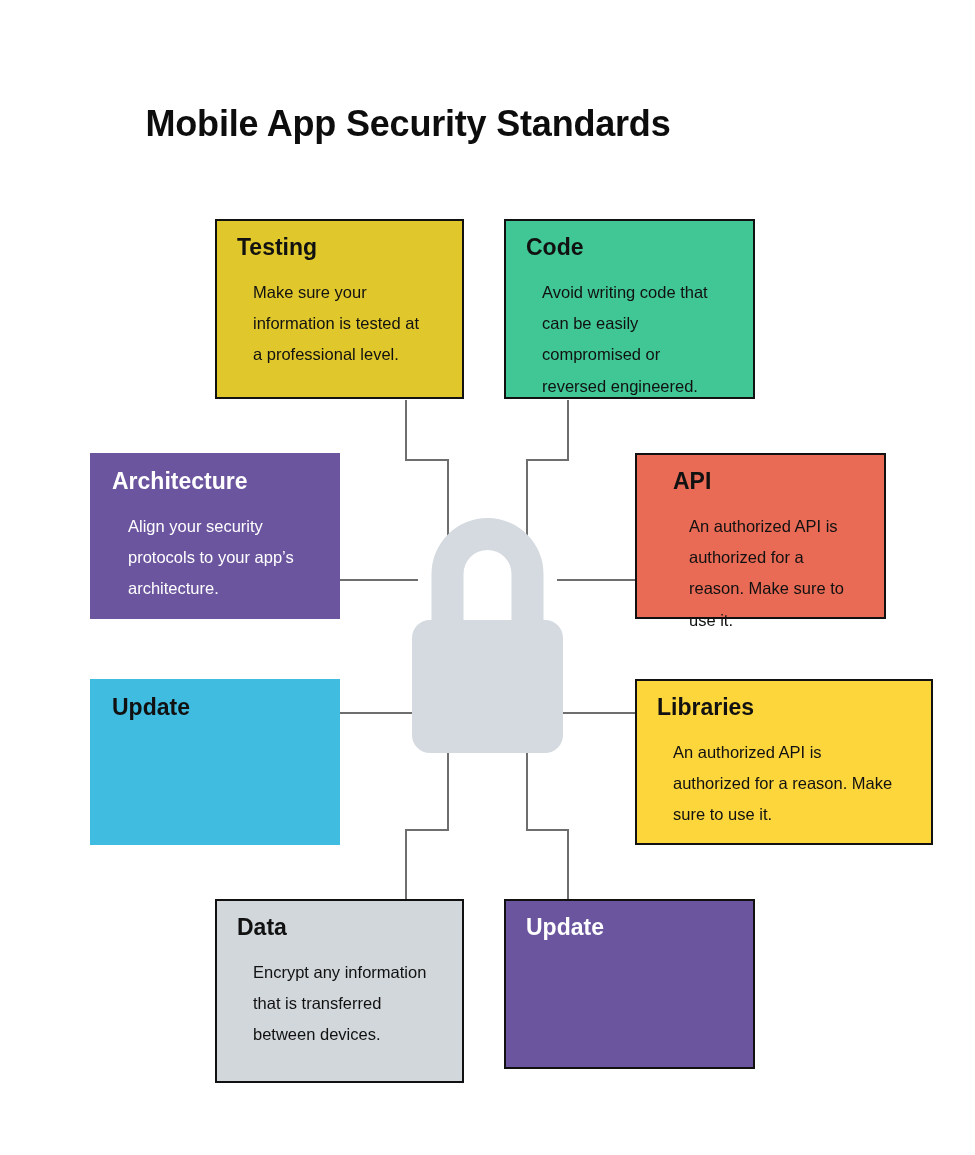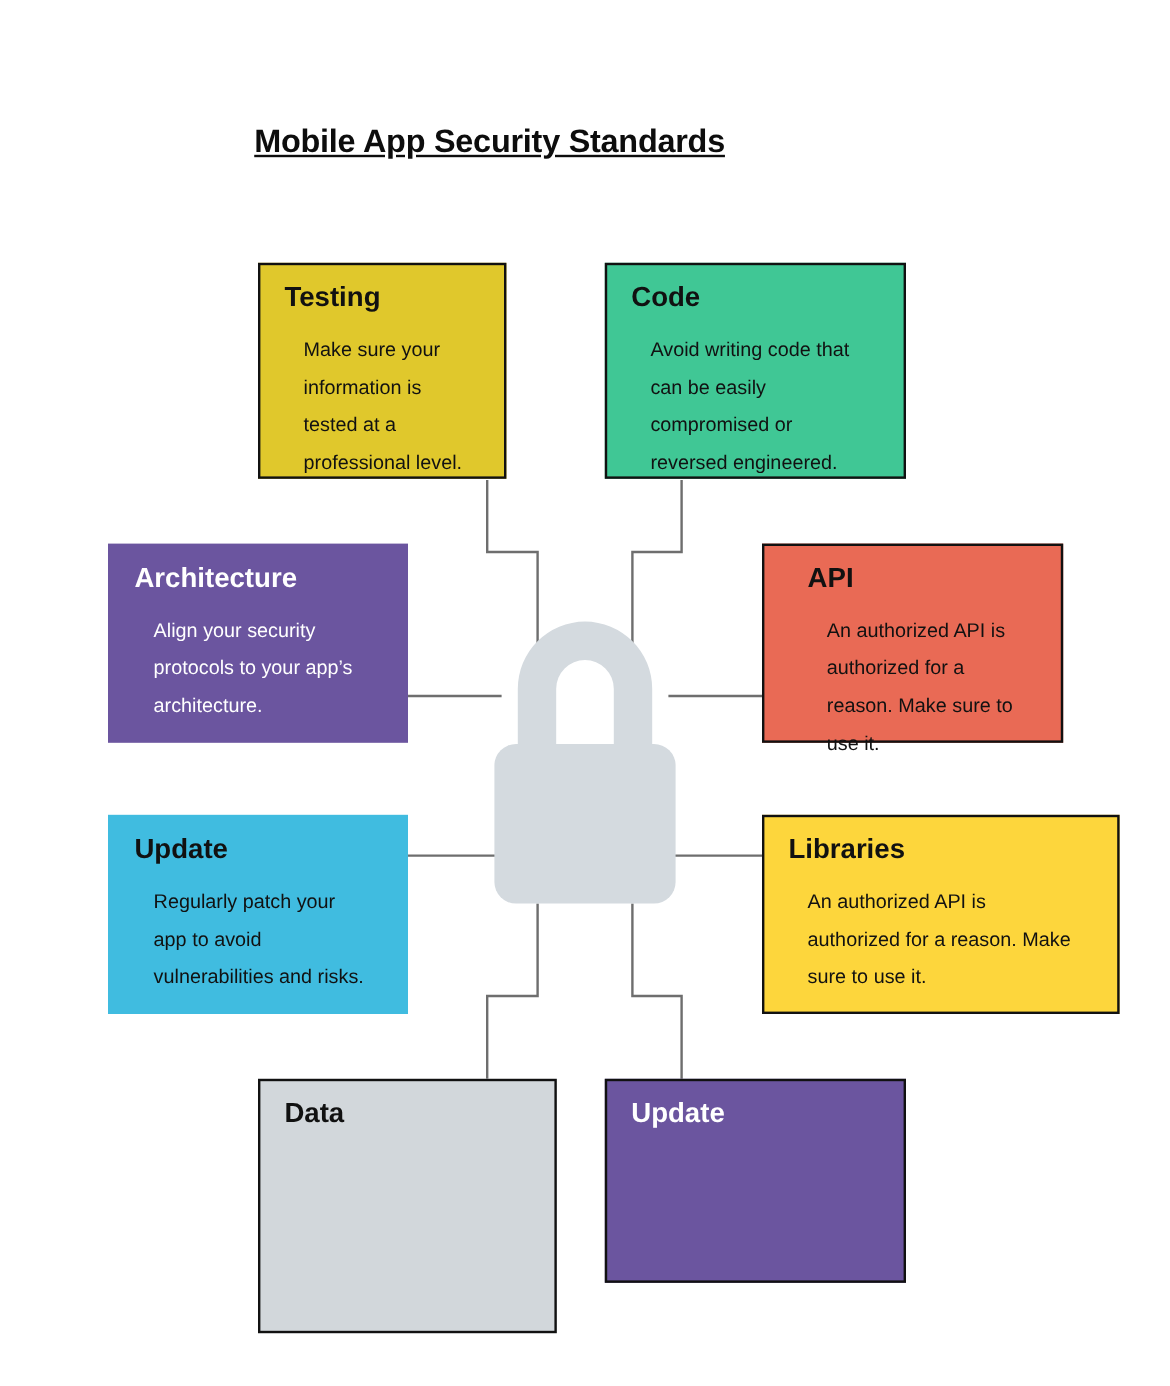--- a/index.html
+++ b/index.html
@@ -16,25 +16,24 @@
     height: 1155px;
     background: #ffffff;
     overflow: hidden;
   }
   #page-title {
     position: absolute;
     left: 0;
     top: 103px;
     width: 816px;
     text-align: center;
-    font-size: 27px;
+    font-size: 36px;
     font-weight: bold;
     color: #0d0d0d;
     letter-spacing: -0.2px;
-    text-decoration: underline;
   }
   .connector-layer {
     position: absolute;
     left: 0;
     top: 0;
     width: 975px;
     height: 1155px;
     pointer-events: none;
   }
   .lock-layer {
@@ -62,27 +61,27 @@
   }
   .card-body {
     font-size: 16.5px;
     line-height: 1.9;
     margin: 16px;
   }
   .dark-text .card-title, .dark-text .card-body { color: #111111; }
   .light-text .card-title, .light-text .card-body { color: #ffffff; }
 
   
-  #card-testing      { left: 215px; top: 219px; width: 207px; height: 180px; }
+  #card-testing      { left: 215px; top: 219px; width: 249px; height: 180px; }
   #card-code         { left: 504px; top: 219px; width: 251px; height: 180px; }
   #card-architecture { left: 90px;  top: 453px; width: 250px; height: 166px; }
   #card-api          { left: 635px; top: 453px; width: 251px; height: 166px; }
   #card-update-left  { left: 90px;  top: 679px; width: 250px; height: 166px; }
   #card-libraries    { left: 635px; top: 679px; width: 298px; height: 166px; }
-  #card-data         { left: 215px; top: 899px; width: 249px; height: 212px; }
+  #card-data         { left: 215px; top: 899px; width: 249px; height: 184px; }
   #card-update-right { left: 504px; top: 899px; width: 251px; height: 170px; }
 </style>
 </head>
 <body style="background: rgb(255, 255, 255);">
 
 <div id="canvas">
 
   <div id="page-title">Mobile App Security Standards</div>
 
   <svg class="connector-layer" viewBox="0 0 975 1155" width="975" height="1155">
@@ -138,29 +137,29 @@
     <div class="card-body">Align your security protocols to your app’s architecture.</div>
   </div>
 
   <div class="card dark-text" id="card-api" style="background: rgb(233, 106, 85); border-color: rgb(17, 17, 17); padding-left: 36px;">
     <div class="card-title">API</div>
     <div class="card-body">An authorized API is authorized for a reason. Make sure to use it.</div>
   </div>
 
   <div class="card noborder dark-text" id="card-update-left" style="background: rgb(64, 188, 224);">
     <div class="card-title">Update</div>
-    <div class="card-body">Regularly patch your app to avoid vulnerabilities and risks.</div>
   </div>
 
   <div class="card dark-text" id="card-libraries" style="background: rgb(253, 214, 60); border-color: rgb(17, 17, 17);">
     <div class="card-title">Libraries</div>
     <div class="card-body">An authorized API is authorized for a reason. Make sure to use it.</div>
   </div>
 
   <div class="card dark-text" id="card-data" style="background: rgb(210, 215, 219); border-color: rgb(17, 17, 17);">
     <div class="card-title">Data</div>
+    <div class="card-body">Encrypt any information that is transferred between devices.</div>
   </div>
 
   <div class="card light-text" id="card-update-right" style="background: rgb(107, 85, 159); border-color: rgb(17, 17, 17);">
     <div class="card-title">Update</div>
   </div>
 
 </div>
 
 </body></html>

